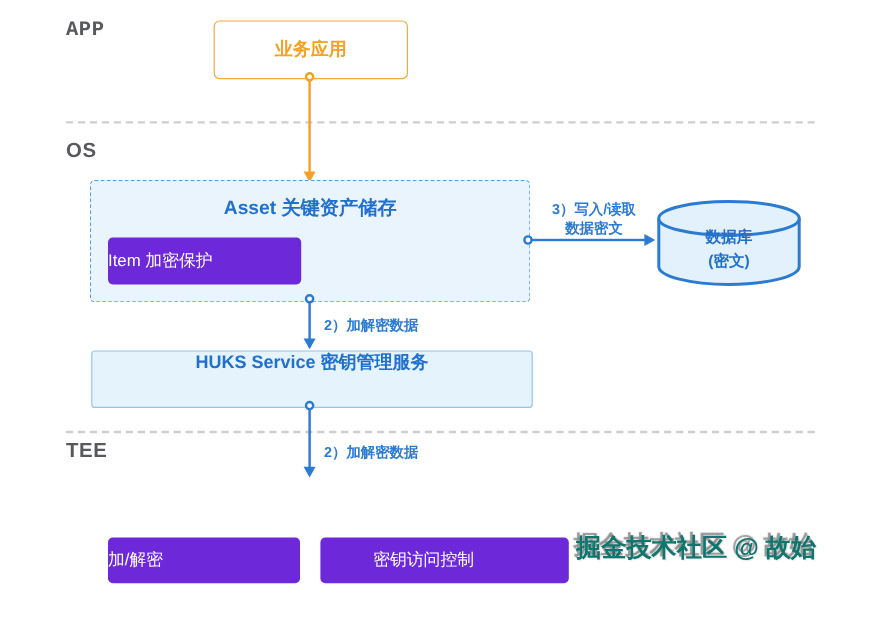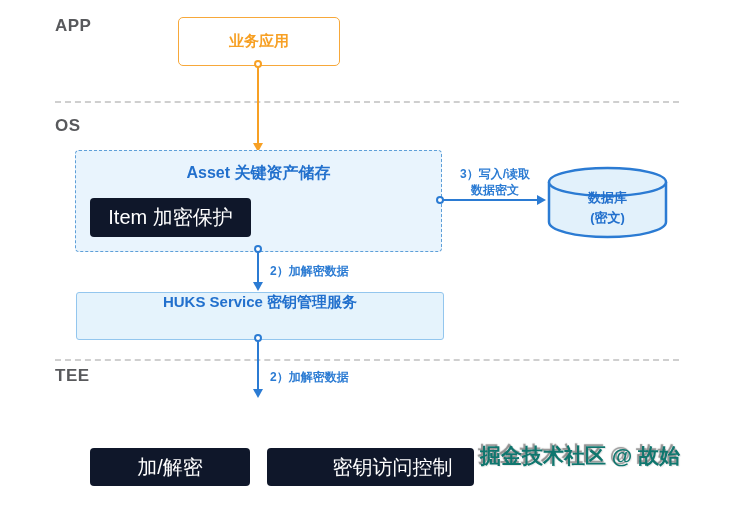--- a/index.html
+++ b/index.html
@@ -13,22 +13,22 @@
   .node-app{
     position:absolute;left:178px;top:17px;width:160px;height:47px;
     background:#fff;border:1.5px solid #F7A83A;border-radius:5px;
     display:flex;align-items:center;justify-content:center;
     color:#F7A024;font-weight:bold;font-size:15px;
   }
   
   .dashed-panel{position:absolute;background:#E9F4FD;border:1.5px dashed #5E9FD8;border-radius:4px;}
   .panel-title{text-align:center;font-weight:bold;font-size:16px;color:#2270CD;}
   .btn{
-    position:absolute;background:#0f172a;border-radius:4px;color:#fff;font-size:20px;
-    display:flex;align-items:center;justify-content:center;
+    position:absolute;background:#6d28d9;border-radius:4px;color:#fff;font-size:14px;
+    display:flex;align-items:center;
   }
   .service-box{
     position:absolute;left:76px;top:292px;width:366px;height:46px;
     background:#E5F3FC;border:1px solid #93C6EE;border-radius:3px;
     display:flex;align-items:flex-start;justify-content:center;
     color:#2270CD;font-weight:bold;font-size:15px;
   }
   
   .vline{position:absolute;width:2px;}
   .hline{position:absolute;height:2px;}
@@ -54,21 +54,21 @@
     position:absolute;left:480px;top:442px;width:258px;text-align:left;white-space:nowrap;
     font-size:21px;font-weight:bold;color:#0f766e;
     text-shadow:-2px -2px 1px #8f8f8f,1px 1px 1px #e9e9e9;
   }
 </style>
 </head>
 <body>
 
 <div class="canvas">
 
-  <div class="layer-label" style="left:55px;top:16px;">APP</div>
+  <div class="layer-label" style="left:55px;top:16px;font-family:Liberation Mono, monospace;">APP</div>
   <div class="layer-label" style="left:55px;top:116px;">OS</div>
   <div class="layer-label" style="left:55px;top:366px;">TEE</div>
 
   <div class="sep" style="left:55px;top:101px;width:624px;"></div>
   <div class="sep" style="left:55px;top:359px;width:624px;"></div>
 
   <div class="node-app">
     <span>业务应用</span>
   </div>
 

